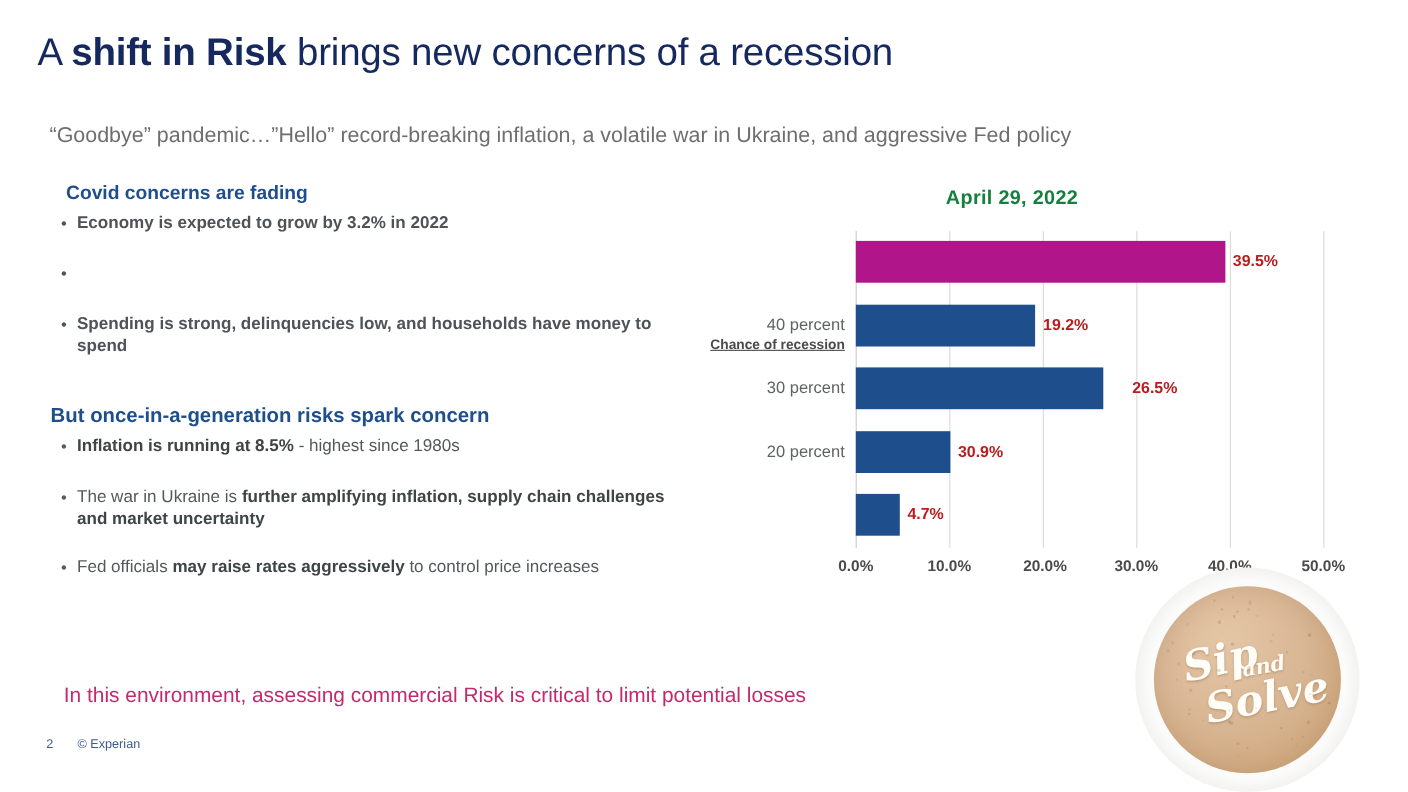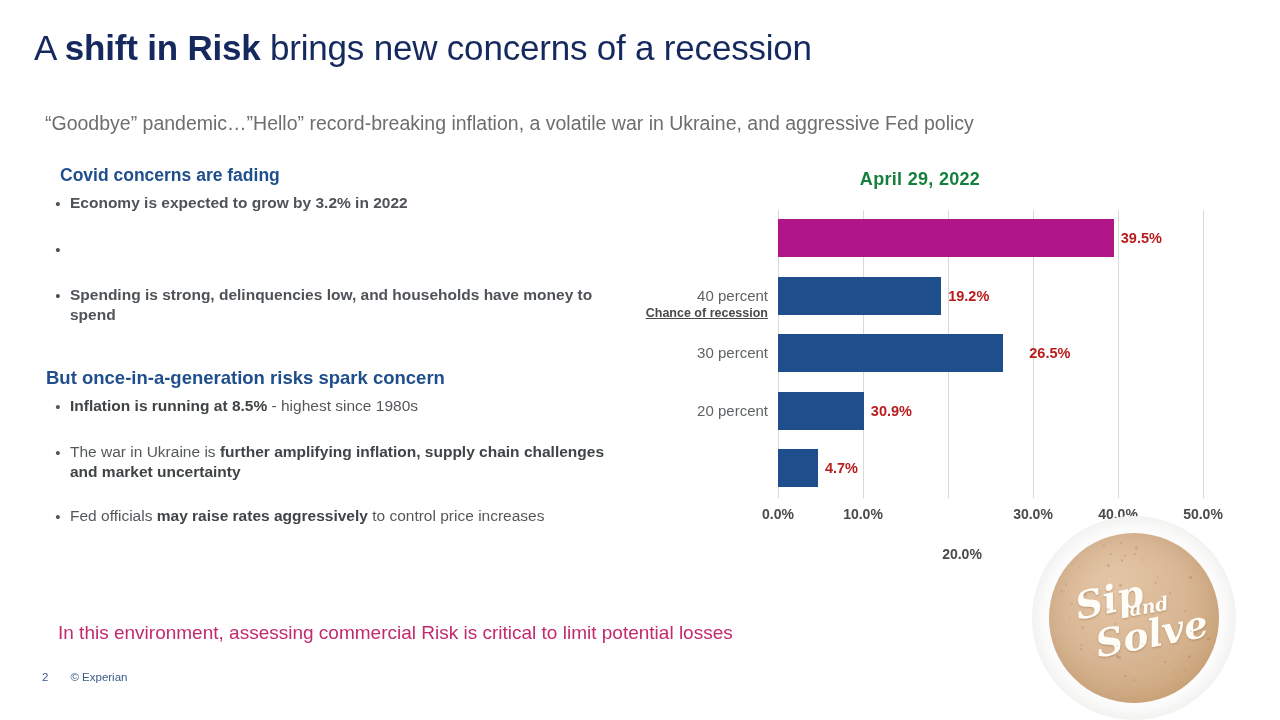--- a/index.html
+++ b/index.html
@@ -343,21 +343,21 @@
         <div class="bar" style="width: 85.85px; background: rgb(31, 78, 140);"></div>
         <div class="bar-value" style="left: 85.85px;">30.9%</div>
       </div>
       <div class="bar-row" style="top: 230.4px; height: 57.6px;">
         <div class="bar" style="width: 39.95px; background: rgb(31, 78, 140);"></div>
         <div class="bar-value" style="left: 39.95px;">4.7%</div>
       </div>
       <div id="axis-caption" style="top: 49.6px; margin-top: 46px;">Chance of recession</div>
       <div class="xtick" style="left: 0px;">0.0%</div>
       <div class="xtick" style="left: 85px;">10.0%</div>
-      <div class="xtick" style="left: 184px; margin-top: 40px;">20.0%</div>
+      <div class="xtick" style="left: 172px;">20.0%</div>
       <div class="xtick" style="left: 255px;">30.0%</div>
       <div class="xtick" style="left: 340px;">40.0%</div>
       <div class="xtick" style="left: 425px;">50.0%</div>
     </div>
 </div>
 
 <div id="logo-cup">
   <div id="cup-inner">
     <div id="logo-text">
       <span id="logo-sip">Sip</span>

